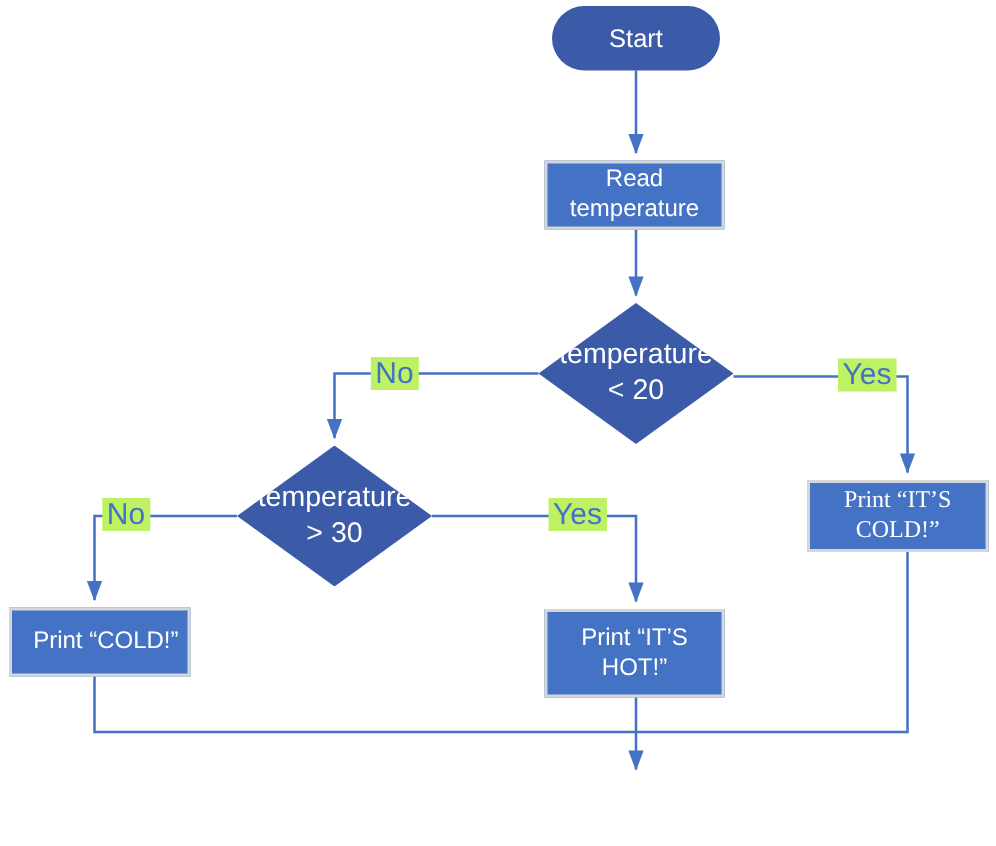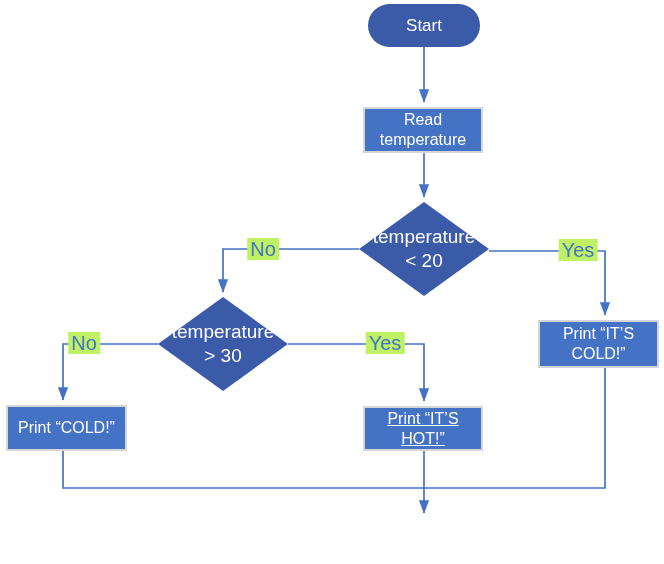--- a/index.html
+++ b/index.html
@@ -21,21 +21,21 @@
   .connectors polyline{fill:none;stroke:var(--connector);stroke-width:1.7;}
   .shape{
     position:absolute;display:flex;align-items:center;justify-content:center;
     text-align:center;color:var(--shape-text);box-sizing:border-box;line-height:1.25;
   }
   .terminator{
     background:var(--terminator-fill);border-radius:22px;font-size:17px;text-align:center;
   }
   .process{
     background:var(--process-fill);border:2px solid var(--process-border);
-    font-size:16px;padding:19px 6px;
+    font-size:16px;padding:19px 6px;justify-content:flex-end;
   }
   .decision{
     background:var(--decision-fill);
     clip-path:polygon(50% 0, 100% 50%, 50% 100%, 0 50%);
     font-size:19px;white-space:pre-line;
   }
   .edge-label{
     position:absolute;transform:translate(-50%,-50%);
     background:#bef264;color:var(--edge-label);font-size:20px;line-height:1;
     padding:1px 3px;
@@ -74,29 +74,29 @@
   <div class="shape decision" style="left:359px;top:202px;width:130px;height:94px;">
     <span>temperature
 &lt; 20</span>
   </div>
 
   <div class="shape decision" style="left:158px;top:297px;width:130px;height:94px;">
     <span>temperature
 &gt; 30</span>
   </div>
 
-  <div class="shape process" style="left:538px;top:320px;width:121px;height:48px;">
+  <div class="shape process" style="left:538px;top:320px;width:121px;height:48px;font-family:Liberation Serif, serif;">
     <span>Print “IT’S COLD!”</span>
   </div>
 
   <div class="shape process" style="left:6px;top:405px;width:121px;height:46px;">
     <span>Print “COLD!”</span>
   </div>
 
-  <div class="shape process" style="left:363px;top:406px;width:120px;height:45px;text-decoration:underline;">
+  <div class="shape process" style="left:363px;top:406px;width:120px;height:59px;">
     <span>Print “IT’S HOT!”</span>
   </div>
 
 
   <div class="edge-label" style="left:263px;top:249px;">No</div>
   <div class="edge-label" style="left:578px;top:250px;">Yes</div>
   <div class="edge-label" style="left:84px;top:343px;">No</div>
   <div class="edge-label" style="left:385px;top:343px;">Yes</div>
 
 </div>

